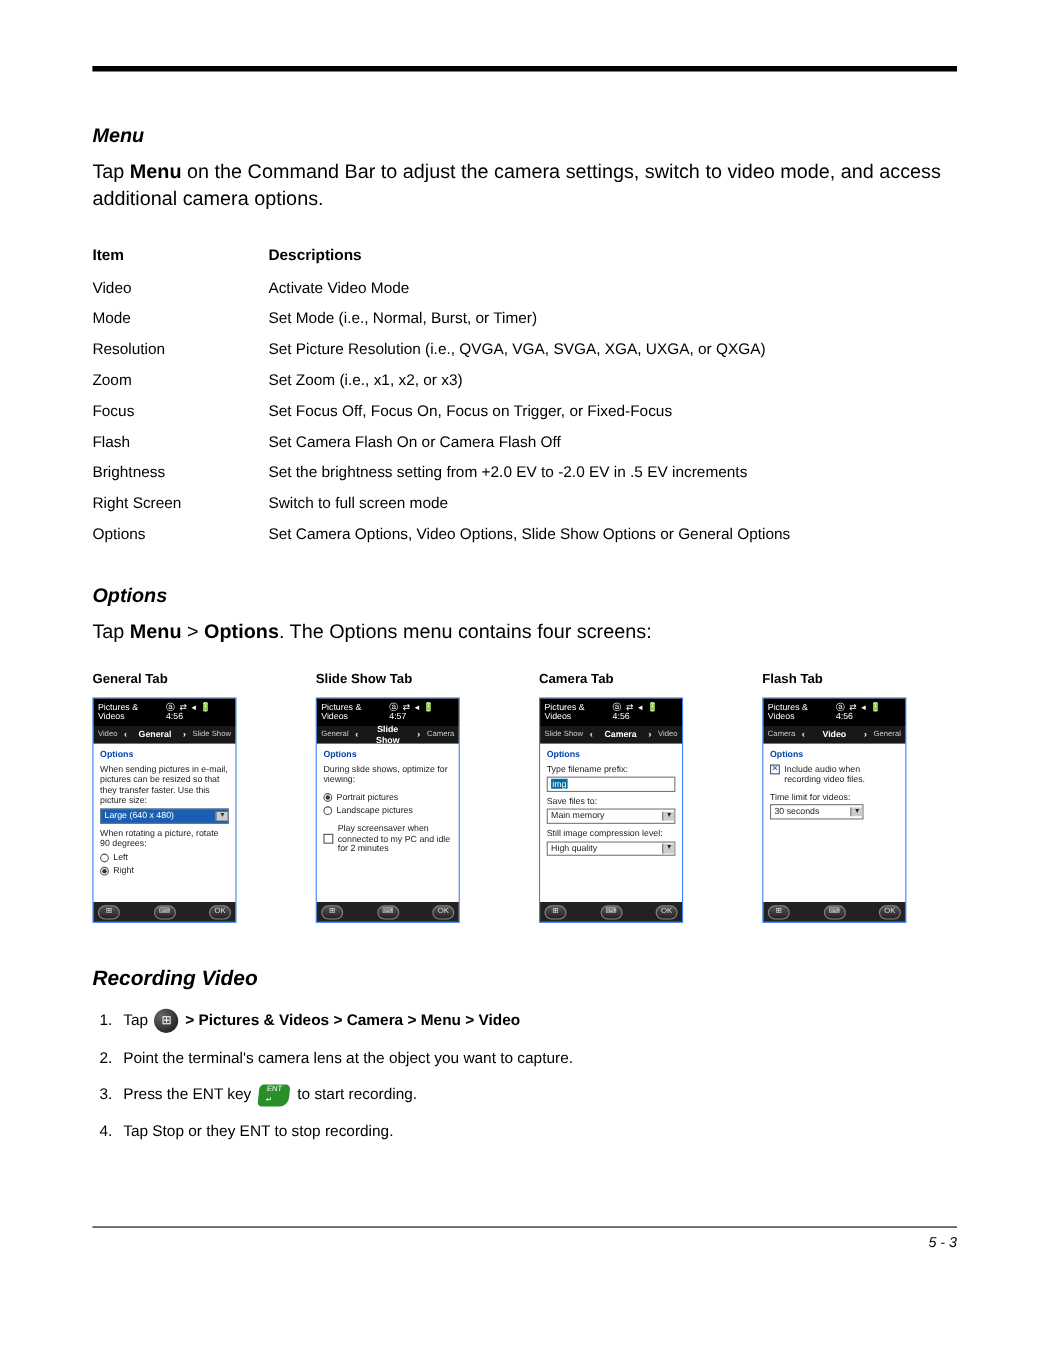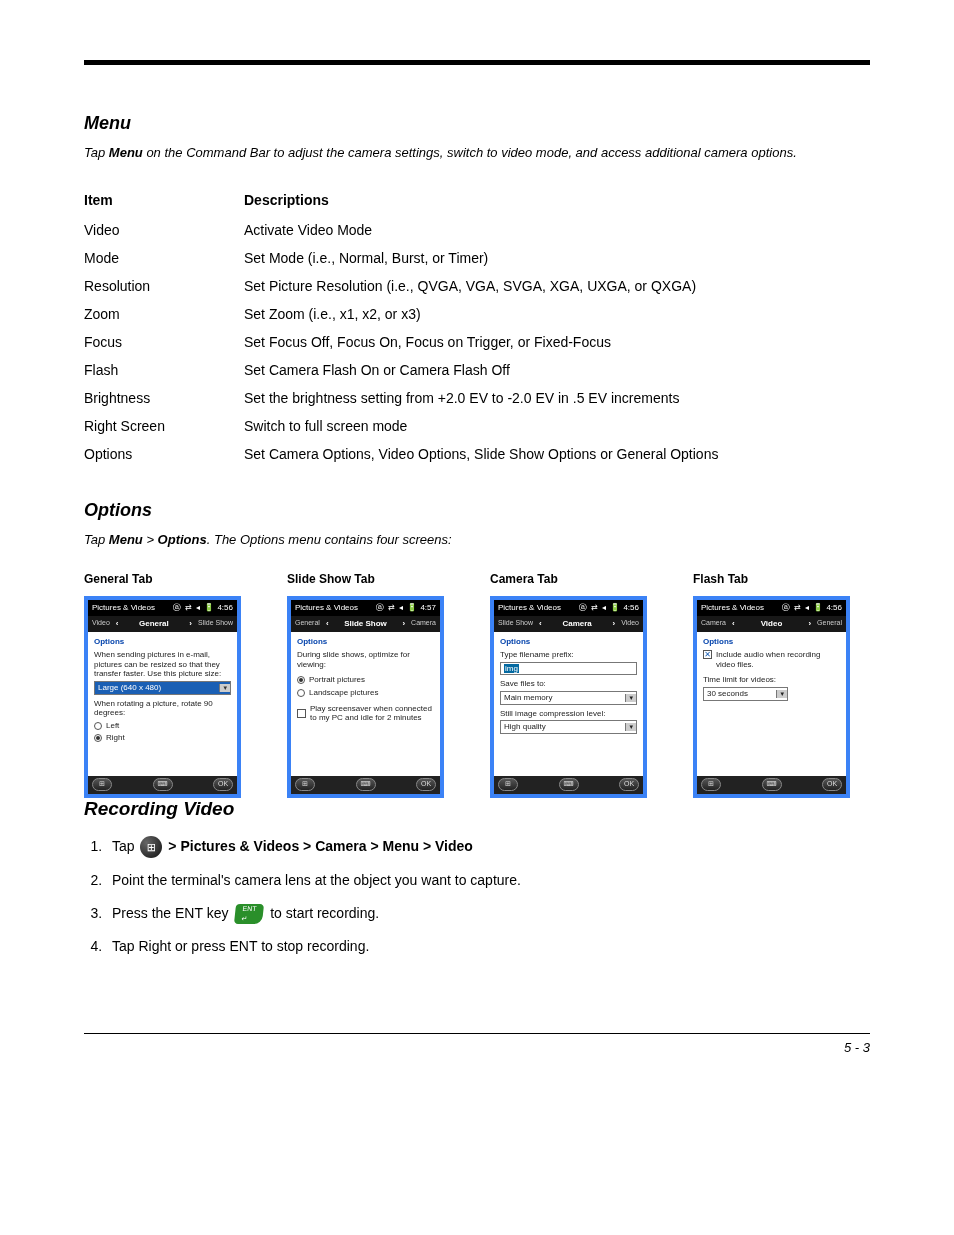--- a/index.html
+++ b/index.html
@@ -16,24 +16,23 @@
     border-top: 5px solid #000;
     margin-bottom: 48px;
   }
   .section-title {
     font-style: italic;
     font-weight: bold;
     font-size: 18px;
     margin-bottom: 10px;
   }
   .body-text {
-    font-size: 13px;
+    font-size: 18px;
     line-height: 1.35;
     margin-bottom: 24px;
-    font-style: italic;
   }
   .bold { font-weight: bold; }
   .menu-table {
     border-collapse: collapse;
     width: 100%;
     margin-bottom: 32px;
   }
   .menu-table th {
     text-align: left;
     font-size: 14px;
@@ -43,35 +42,36 @@
   .menu-table td {
     font-size: 14px;
     padding: 6px 8px 6px 0;
     vertical-align: top;
   }
   .menu-table .col-item { width: 160px; }
 
   .tabs-row {
     display: flex;
     gap: 40px;
+    margin-bottom: 40px;
   }
   .tab-col {
     flex: 0 0 auto;
     width: 163px;
   }
   .tab-label {
     font-weight: bold;
     font-size: 12px;
     margin-bottom: 10px;
   }
 
   
   .device {
-    width: 157px;
-    border: 4px solid #3b82f6;
+    width: 131px;
+    border: 1px solid #3b82f6;
     font-size: 8px;
     line-height: 1.2;
     background: #fff;
   }
   .device-titlebar {
     background: #000;
     color: #fff;
     display: flex;
     justify-content: space-between;
     align-items: center;
@@ -426,16 +426,16 @@
 <div class="section-title" style="font-size:19px;">Recording Video</div>
 
 <ol class="steps">
   <li>
     <span>Tap </span><span class="inline-icon">⊞</span><span class="bold"> &gt; Pictures &amp; Videos &gt; Camera &gt; Menu &gt; Video</span>
   </li>
   <li>Point the terminal's camera lens at the object you want to capture.</li>
   <li>
     <span>Press the ENT key </span><span class="ent-key">ENT<br>↵</span><span> to start recording.</span>
   </li>
-  <li>Tap Right or press ENT to stop recording.</li>
+  <li>Tap Stop or they ENT to stop recording.</li>
 </ol>
 
 <div class="page-footer">5 - 3</div>
 
 </body></html>

